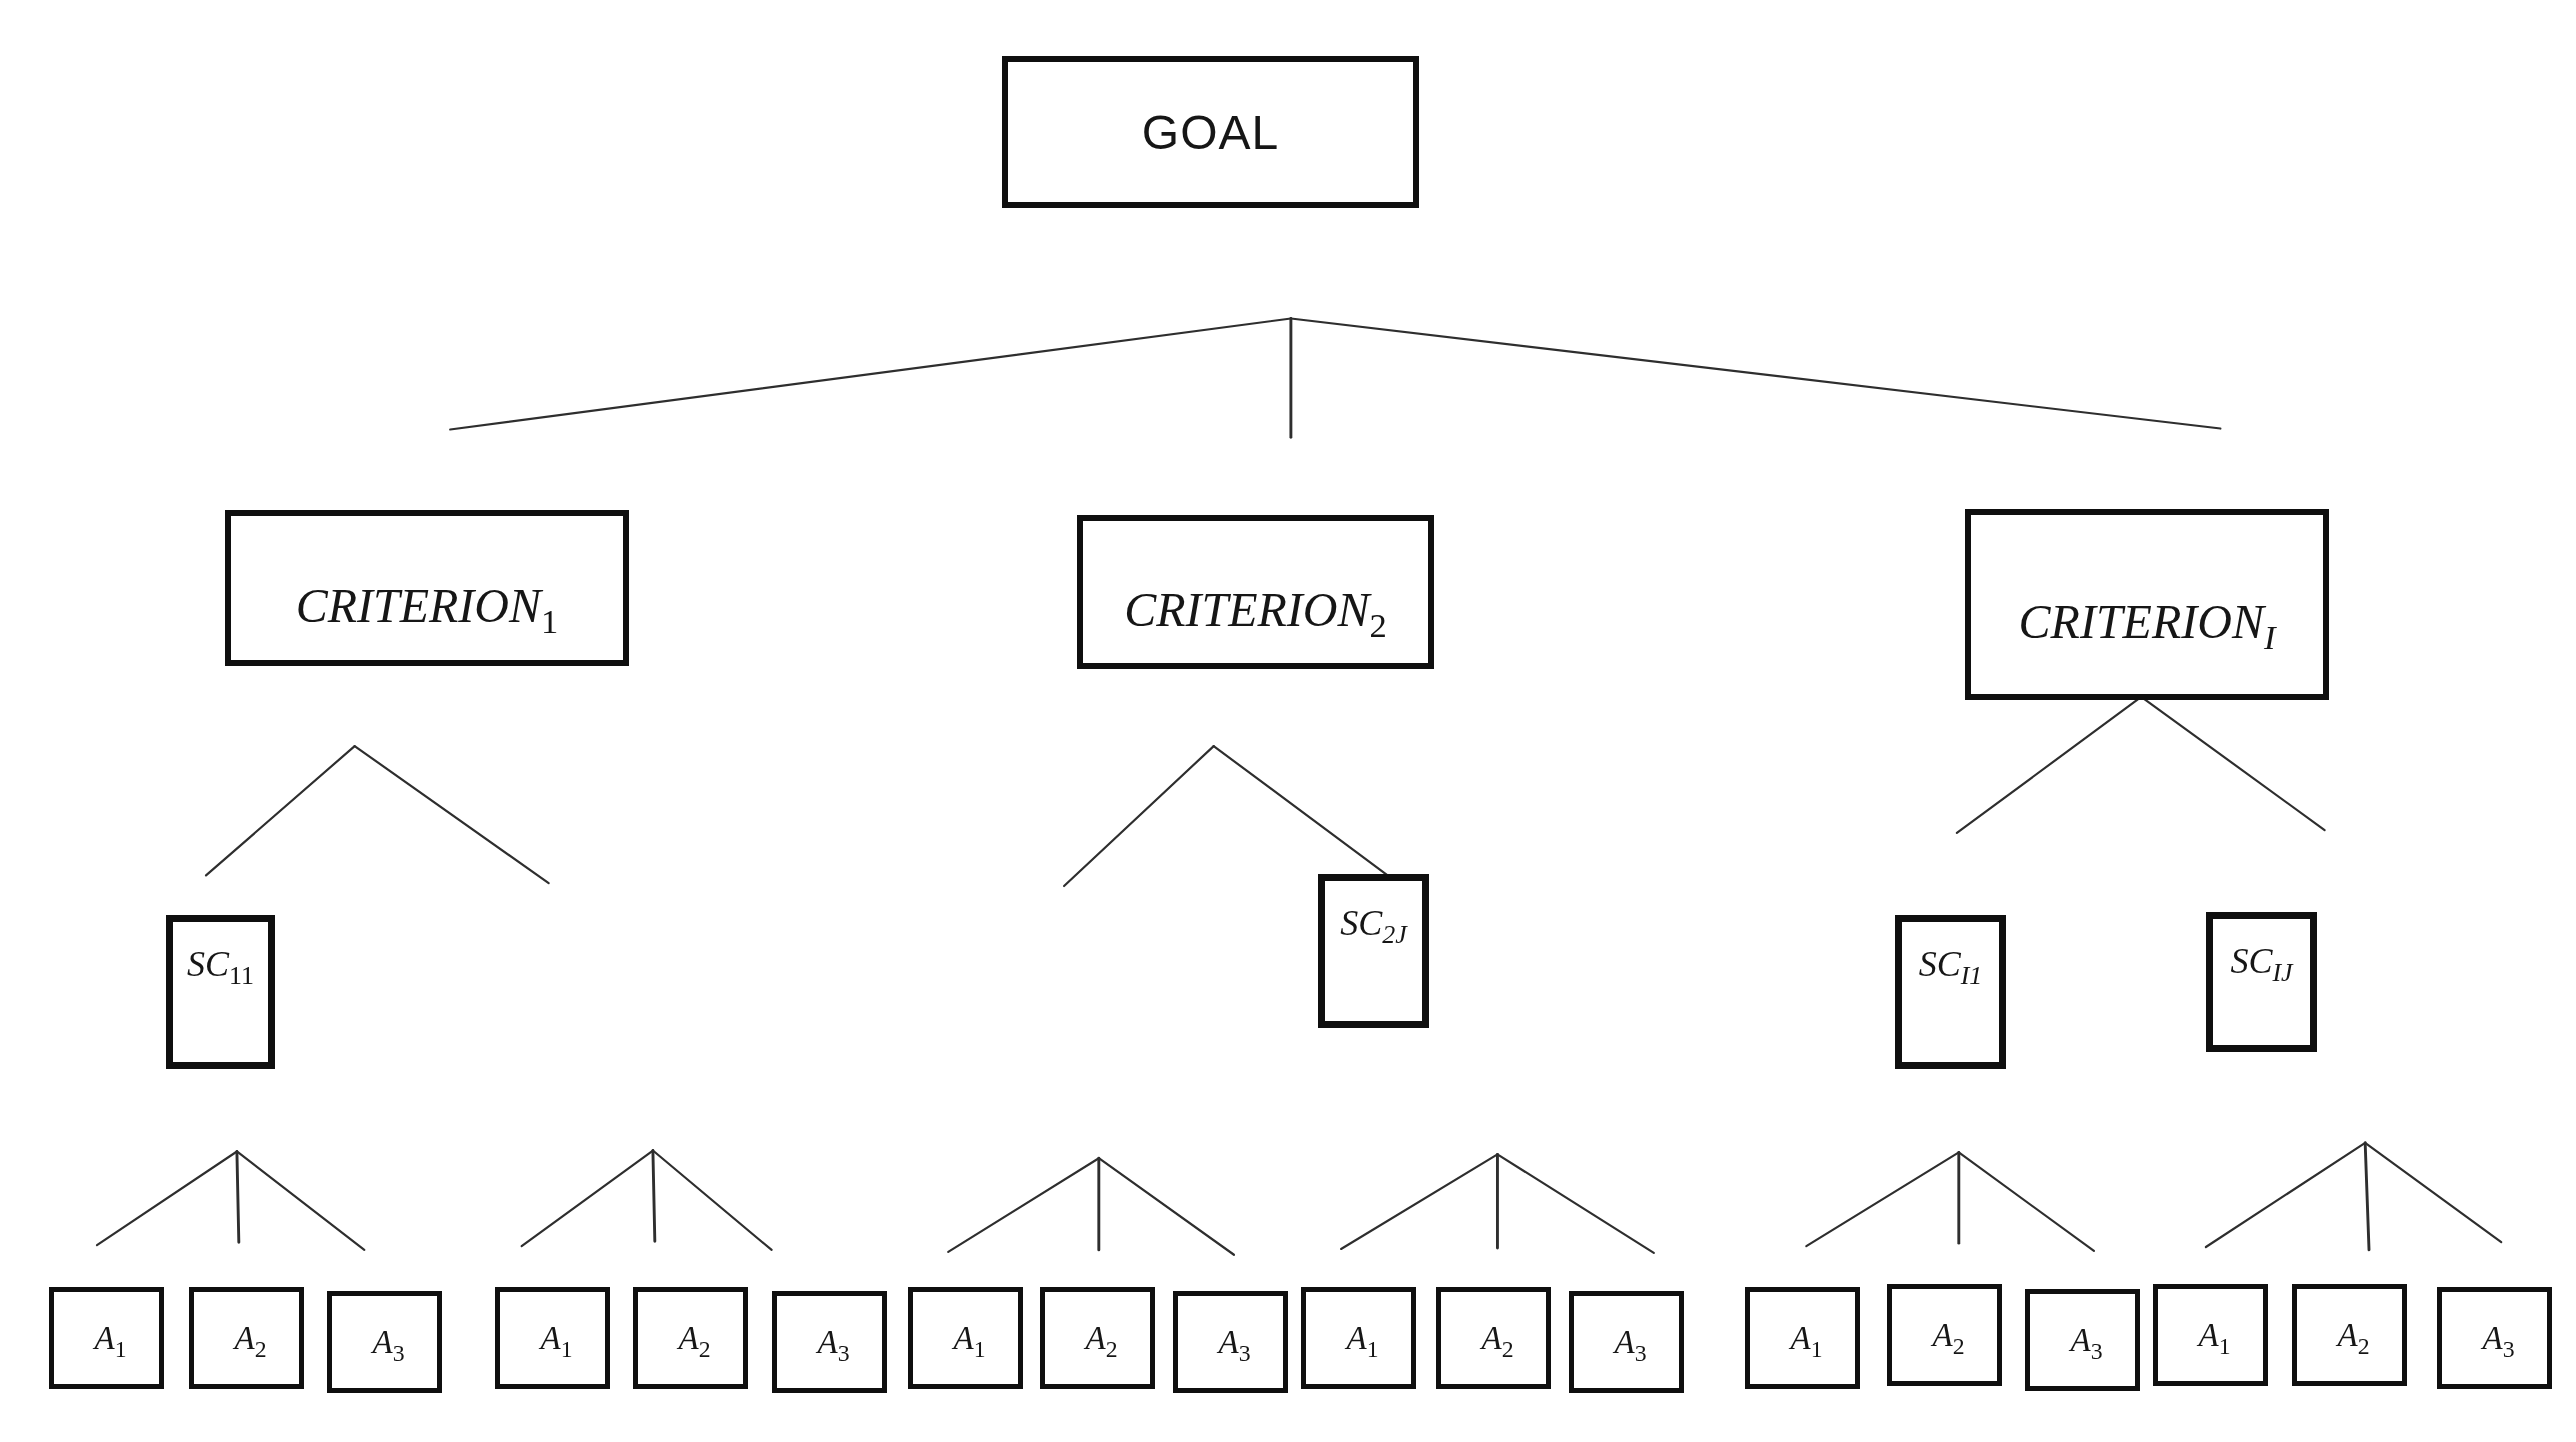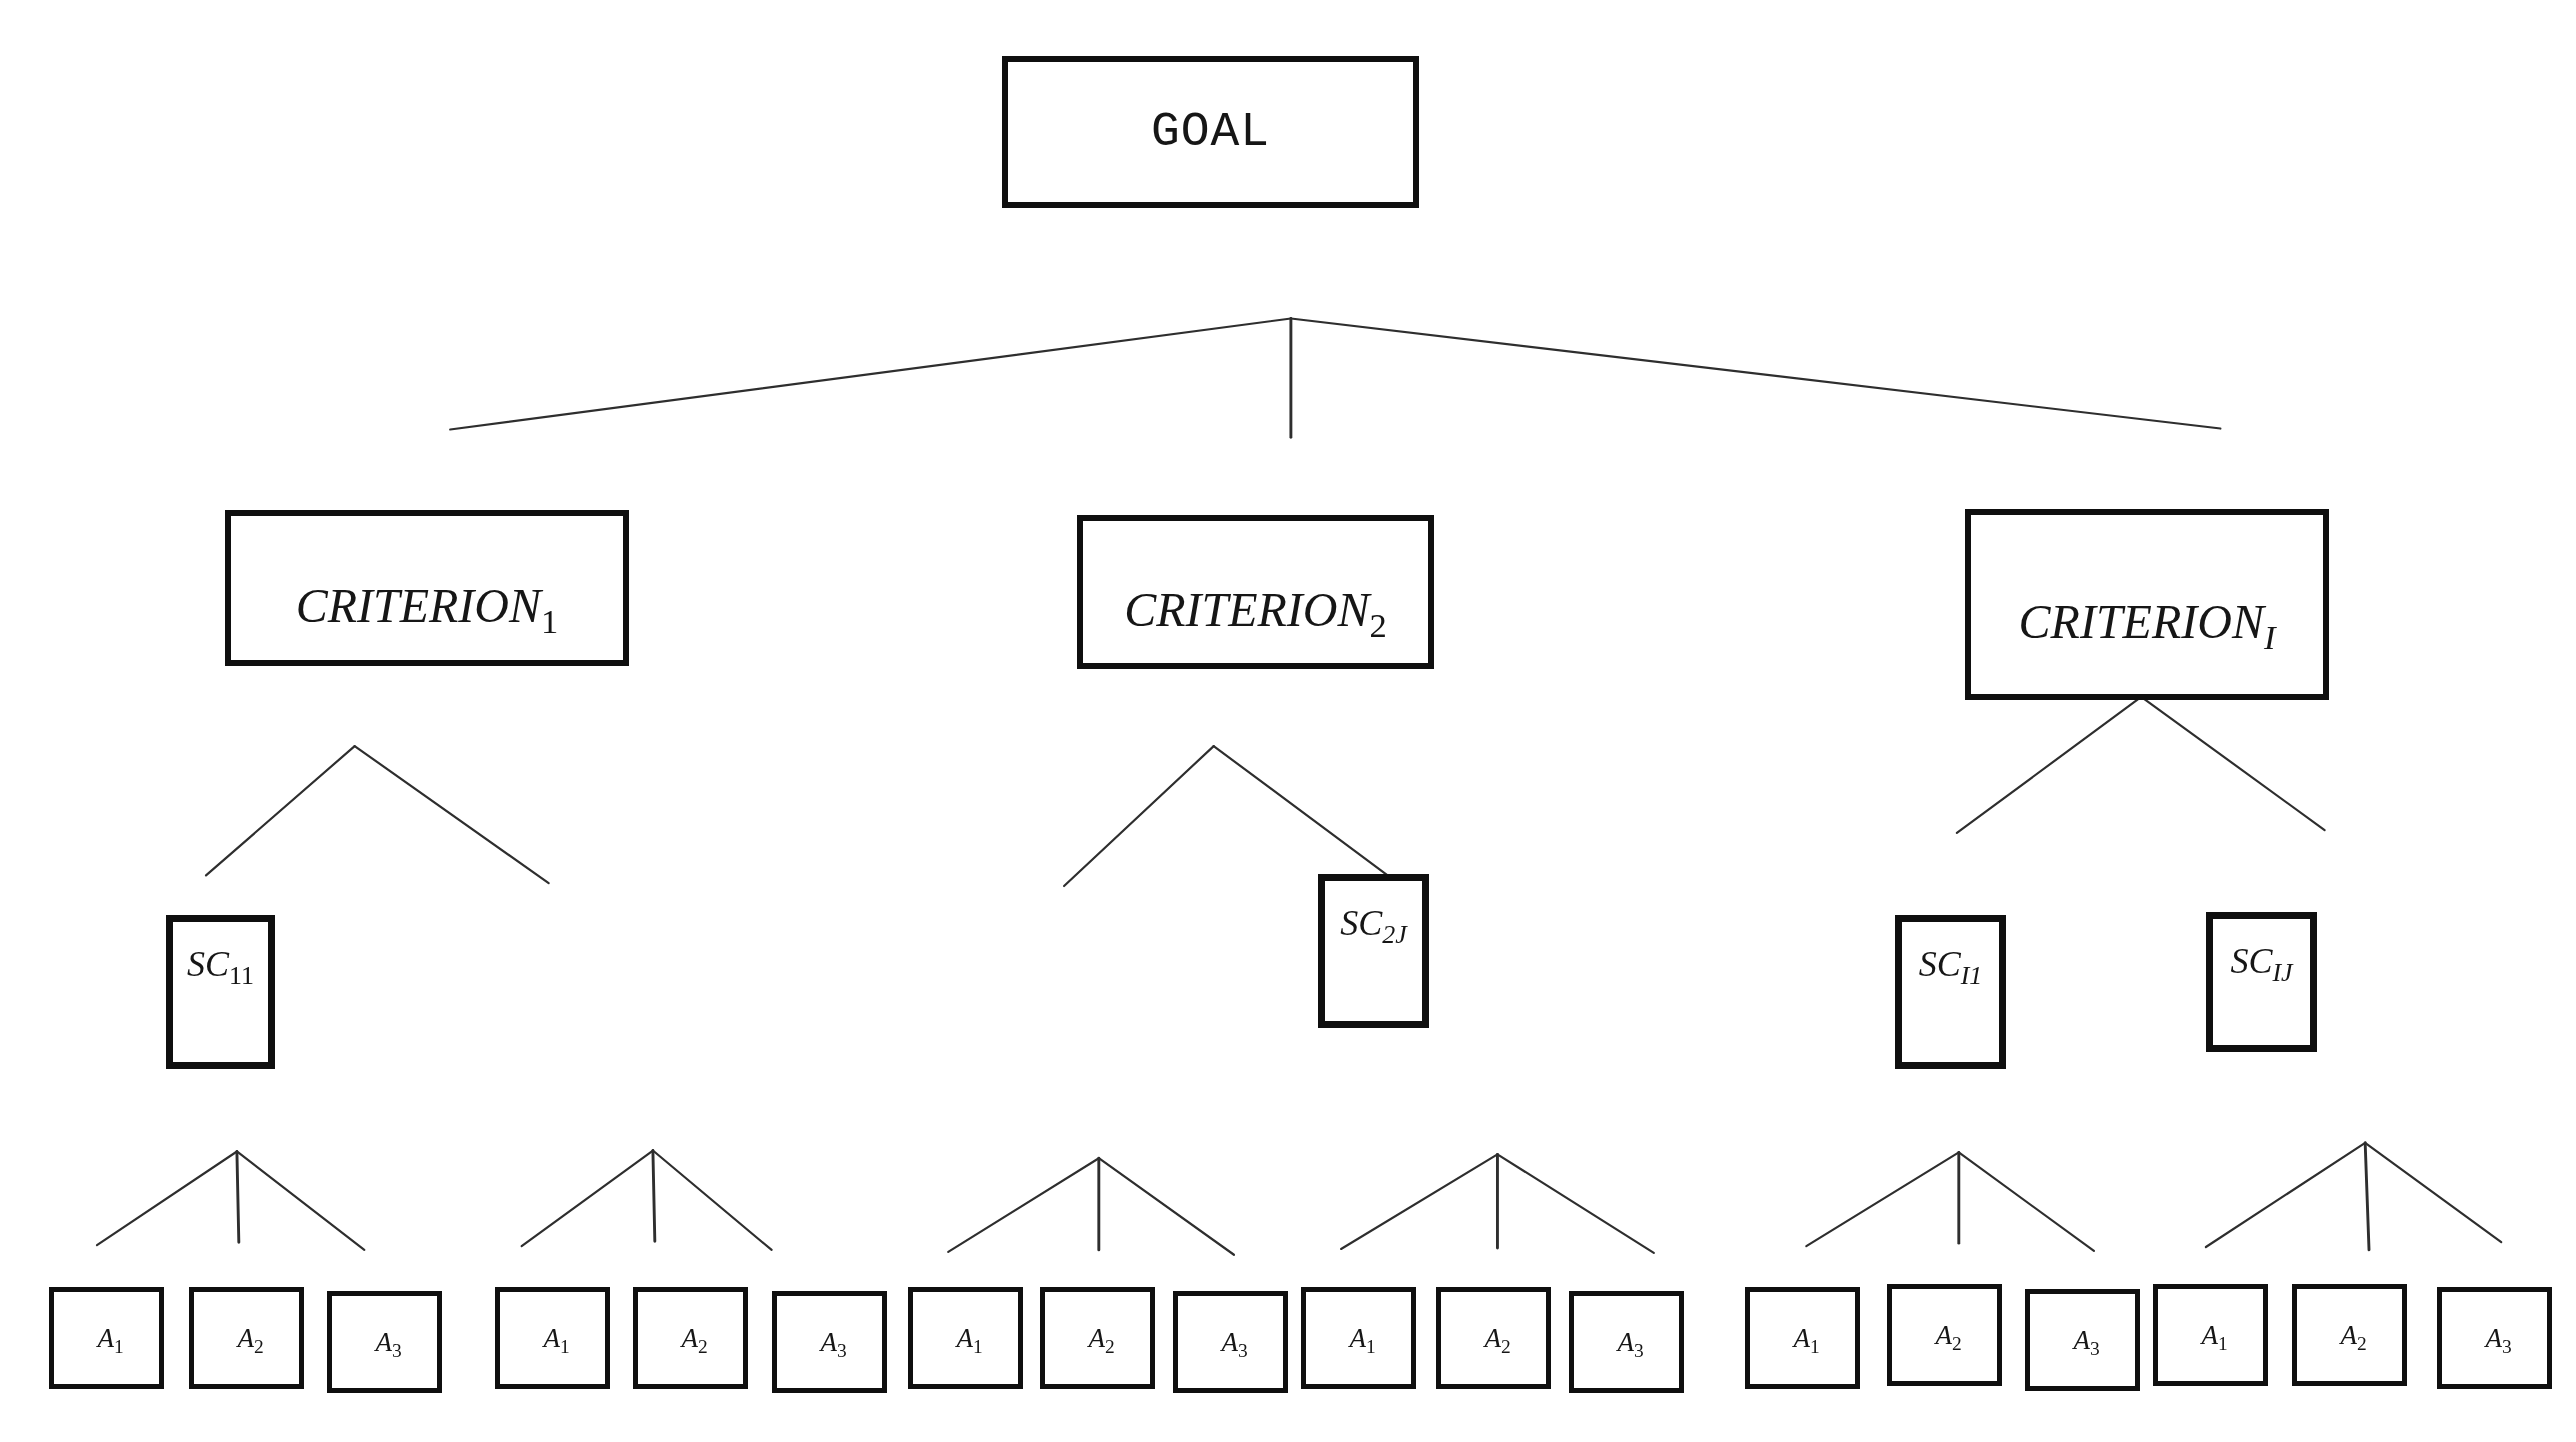--- a/index.html
+++ b/index.html
@@ -23,40 +23,40 @@
   .box{
     position:absolute;
     box-sizing:border-box;
     background:#ffffff;
     border:6.8px solid #0f0f0f;
     display:flex;
     align-items:center;
     justify-content:center;
   }
   .box.goal{
-    font-family:Liberation Mono, monospace;
+    font-family:Liberation Sans, sans-serif;
     font-size:48px;
     letter-spacing:1px;
     color:#161616;
   }
   .math{
     font-family:"Liberation Serif", serif;
     font-style:italic;
     white-space:nowrap;
     color:#161616;
   }
   .crit .math{font-size:48px;margin-top:34px;}
   .sc{
     border-width:7.7px;
     align-items:flex-start;
     padding-top:21px;
   }
   .sc .math{font-size:36px;}
   .alt{border-width:5.8px;}
-  .alt .math{font-size:27px;margin-left:8px;}
+  .alt .math{font-size:33px;margin-left:8px;}
   sub{
     font-style:normal;
     font-size:0.72em;
     line-height:0;
   }
   sub.it{font-style:italic;}
 </style>
 </head>
 <body>
 

